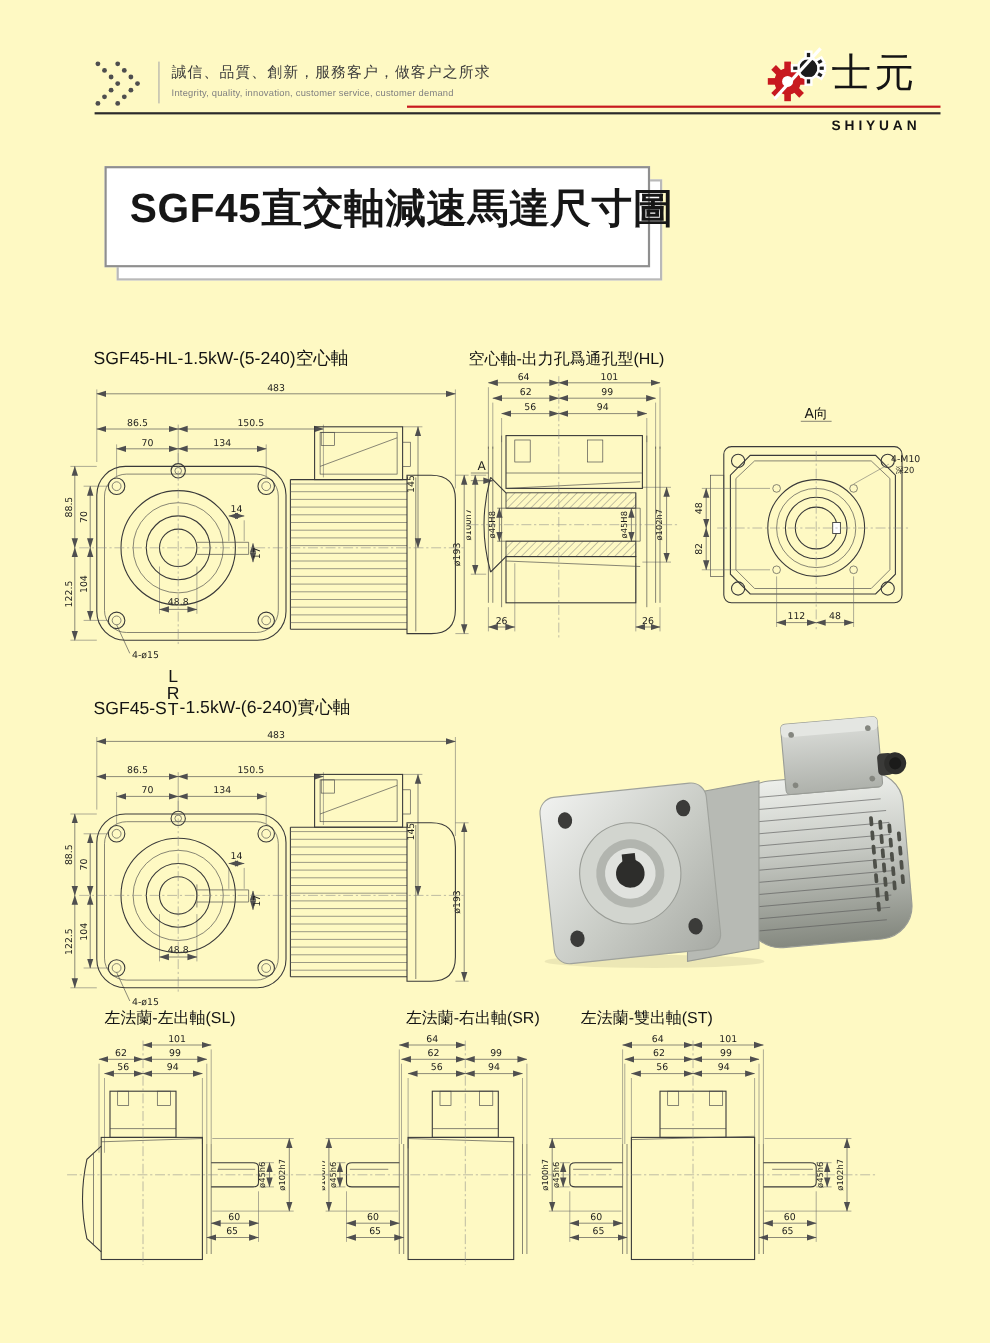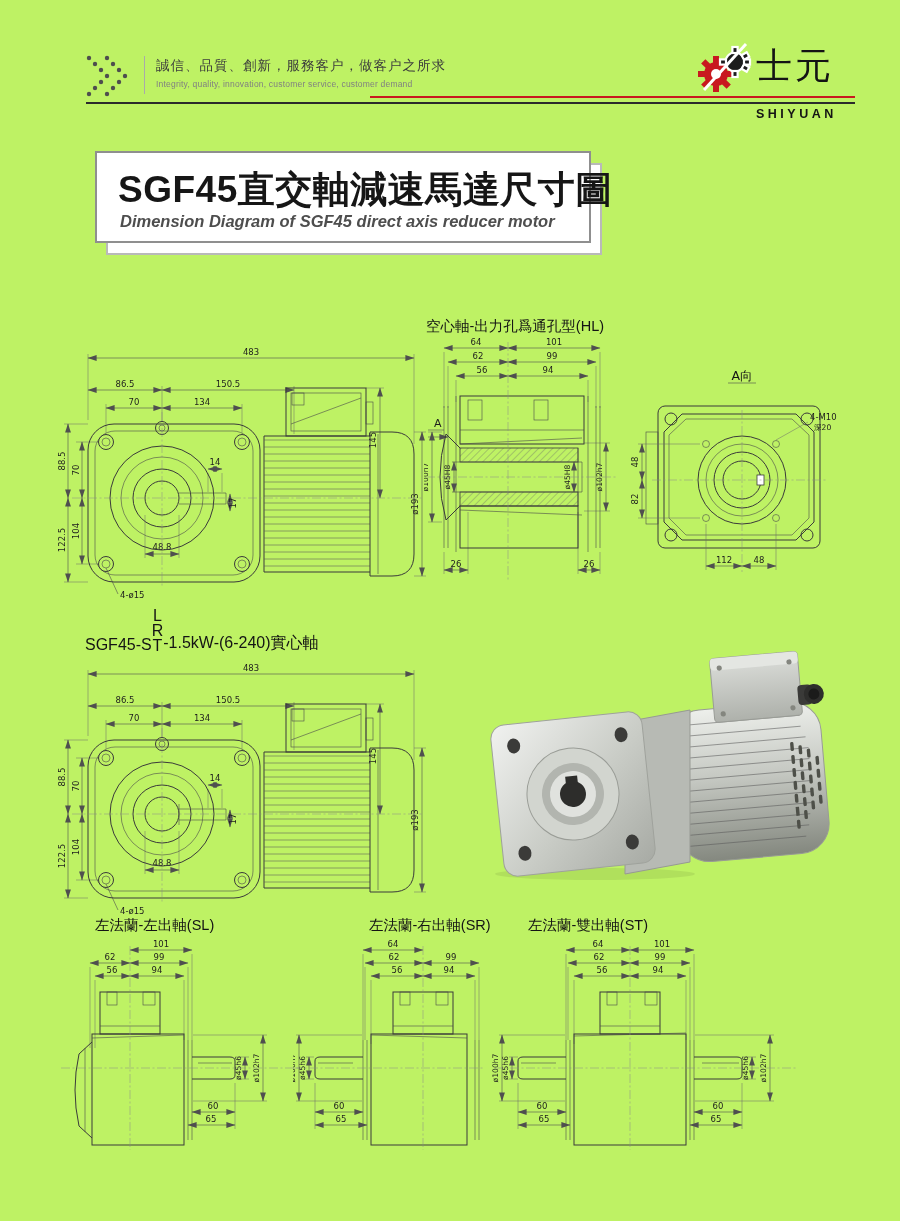--- a/index.html
+++ b/index.html
@@ -1,16 +1,16 @@
 <!DOCTYPE html>
 <html><head>
 <meta charset="utf-8">
 <style>
   html,body{margin:0;padding:0;background:#fff;}
-  #page{position:relative;width:900px;height:1221px;background:#bef264;overflow:hidden;
+  #page{position:relative;width:900px;height:1221px;background:#fef9c3;overflow:hidden;
         font-family:"Liberation Sans","DejaVu Sans",sans-serif;color:#222;}
   .abs{position:absolute;}
   
   .slogan-zh{font-size:13.5px;color:#3c3c3c;letter-spacing:1px;}
   .slogan-en{font-size:8.5px;color:#808080;letter-spacing:.2px;}
   .vdiv{width:1px;background:#aaa;}
   .brand-zh{font-size:36px;font-weight:normal;color:#141414;letter-spacing:3px;line-height:1;}
   .brand-en{font-size:12.5px;font-weight:bold;color:#141414;letter-spacing:3.5px;margin-top:25px;}
   .hline-dark{height:2px;background:#2b2b2b;}
   .hline-red{height:2px;background:#c8191f;}
@@ -116,22 +116,22 @@
   </svg>
   <div class="abs brand-zh" style="left:756px;top:48px">士元</div>
   <div class="abs brand-en" style="left:756px;top:82px">SHIYUAN</div>
 
   <div class="abs hline-red" style="left:370px;top:96px;width:485px"></div>
   <div class="abs hline-dark" style="left:86px;top:102px;width:769px"></div>
 
   <div class="abs tframe" style="left:106px;top:163px;width:492px;height:88px;border-color:#b9b9b9"></div>
   <div class="abs tframe" style="left:95px;top:151px;width:492px;height:88px"></div>
   <div class="abs title-zh" style="left:118px;top:165px">SGF45直交軸減速馬達尺寸圖</div>
-  <div class="abs title-en" style="left:120px;top:212px">Dimension Diagram of SGF45 direct axis reducer motor</div>
-
+
+  <div class="abs dlabel" style="left:85px;top:316px">SGF45-HL-1.5kW-(5-240)空心軸</div>
 
   <svg class="abs" style="left:58px;top:336px" width="372" height="272" viewBox="0 0 372 272">
     <g>
       <path class="ext" d="M30,84V18 M356,108V18 M104,86V50 M236,98V50 M48,97V68 M184,97V68
                            M6,88H30 M6,246H30 M18,106H40 M18,228H40
                            M87,179V222 M121,179V222 M150,137V156 M164,137V156
                            M308,52H326 M356,96H368 M356,240H368 M180,0"></path>
     </g>
     <g>
       <line class="dim" x1="30" y1="22" x2="356" y2="22" marker-start="url(#ar)" marker-end="url(#ar)"></line>

